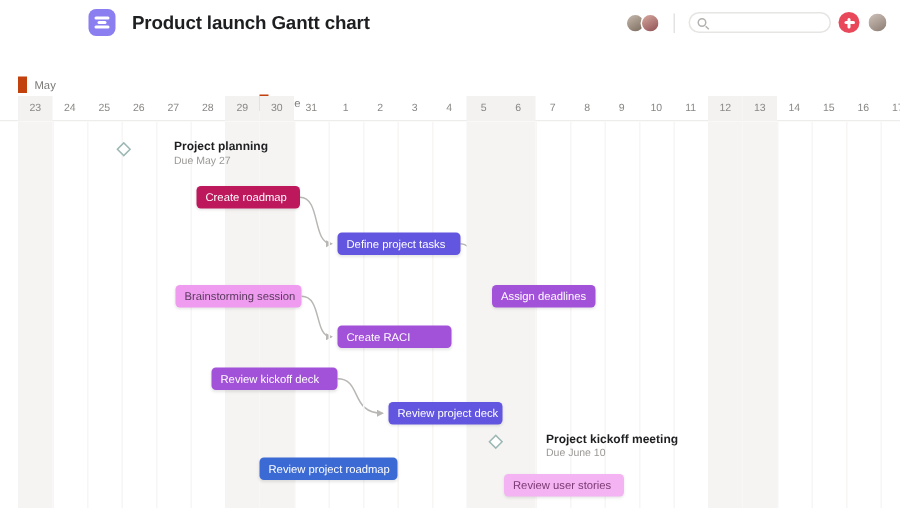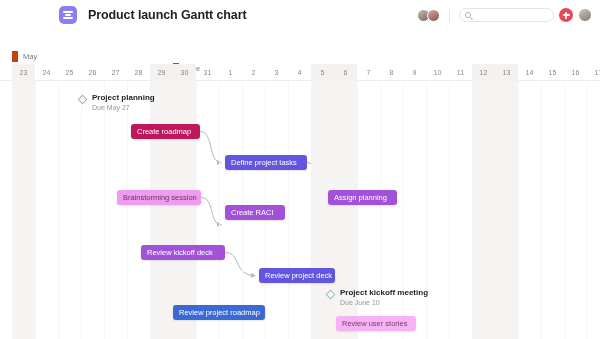--- a/index.html
+++ b/index.html
@@ -164,21 +164,21 @@
     font-size: 7.5px; color: #ffffff;
     display: flex; align-items: center;
     padding-left: 6px; padding-right: 6px;
     white-space: nowrap;
     box-shadow: 0 1px 2px rgba(0,0,0,0.10);
     cursor: pointer;
     overflow: hidden;
   }
 
   
-  .milestone { position: absolute; display: flex; align-items: flex-start; }
+  .milestone { position: absolute; display: flex; align-items: flex-start; gap: 24px; }
   .diamond {
     width: 7px; height: 7px;
     border: 1.2px solid #9db8b4;
     background: #ffffff;
     transform: rotate(45deg);
     margin-top: 3px; flex: none;
   }
   .ms-text { margin-left: 6px; }
   .ms-title { font-size: 8px; font-weight: bold; color: #1e1f21; line-height: 10px; white-space: nowrap; }
   .ms-due { font-size: 7px; color: #9b9996; line-height: 10px; white-space: nowrap; }
@@ -299,22 +299,22 @@
       </div>
       <div class="milestone" style="left: 327px; top: 207px;">
         <div class="diamond"></div>
         <div class="ms-text">
           <div class="ms-title">Project kickoff meeting</div>
           <div class="ms-due">Due June 10</div>
         </div>
       </div>
       <div class="bar" style="left: 131px; top: 43px; width: 69px; background: #be185d; color: rgb(255, 255, 255);">Create roadmap</div>
       <div class="bar" style="left: 225px; top: 74px; width: 82px; background: rgb(98, 85, 224); color: rgb(255, 255, 255);">Define project tasks</div>
-      <div class="bar" style="left: 328px; top: 109px; width: 69px; background: rgb(162, 81, 217); color: rgb(255, 255, 255);">Assign planning</div>
+      <div class="bar" style="left: 328px; top: 109px; width: 69px; background: rgb(162, 81, 217); color: rgb(255, 255, 255);">Assign deadlines</div>
       <div class="bar" style="left: 117px; top: 109px; width: 84px; background: rgb(239, 155, 239); color: rgb(90, 58, 94);">Brainstorming session</div>
-      <div class="bar" style="left: 225px; top: 124px; width: 60px; background: rgb(162, 81, 217); color: rgb(255, 255, 255);">Create RACI</div>
+      <div class="bar" style="left: 225px; top: 136px; width: 76px; background: rgb(162, 81, 217); color: rgb(255, 255, 255);">Create RACI</div>
       <div class="bar" style="left: 141px; top: 164px; width: 84px; background: rgb(162, 81, 217); color: rgb(255, 255, 255);">Review kickoff deck</div>
       <div class="bar" style="left: 259px; top: 187px; width: 76px; background: rgb(98, 85, 224); color: rgb(255, 255, 255);">Review project deck</div>
       <div class="bar" style="left: 173px; top: 224px; width: 92px; background: rgb(59, 106, 212); color: rgb(255, 255, 255);">Review project roadmap</div>
       <div class="bar" style="left: 336px; top: 235px; width: 80px; background: rgb(244, 179, 242); color: rgb(122, 58, 114);">Review user stories</div>
     </div>
 
 </div>
 
 </body></html>

